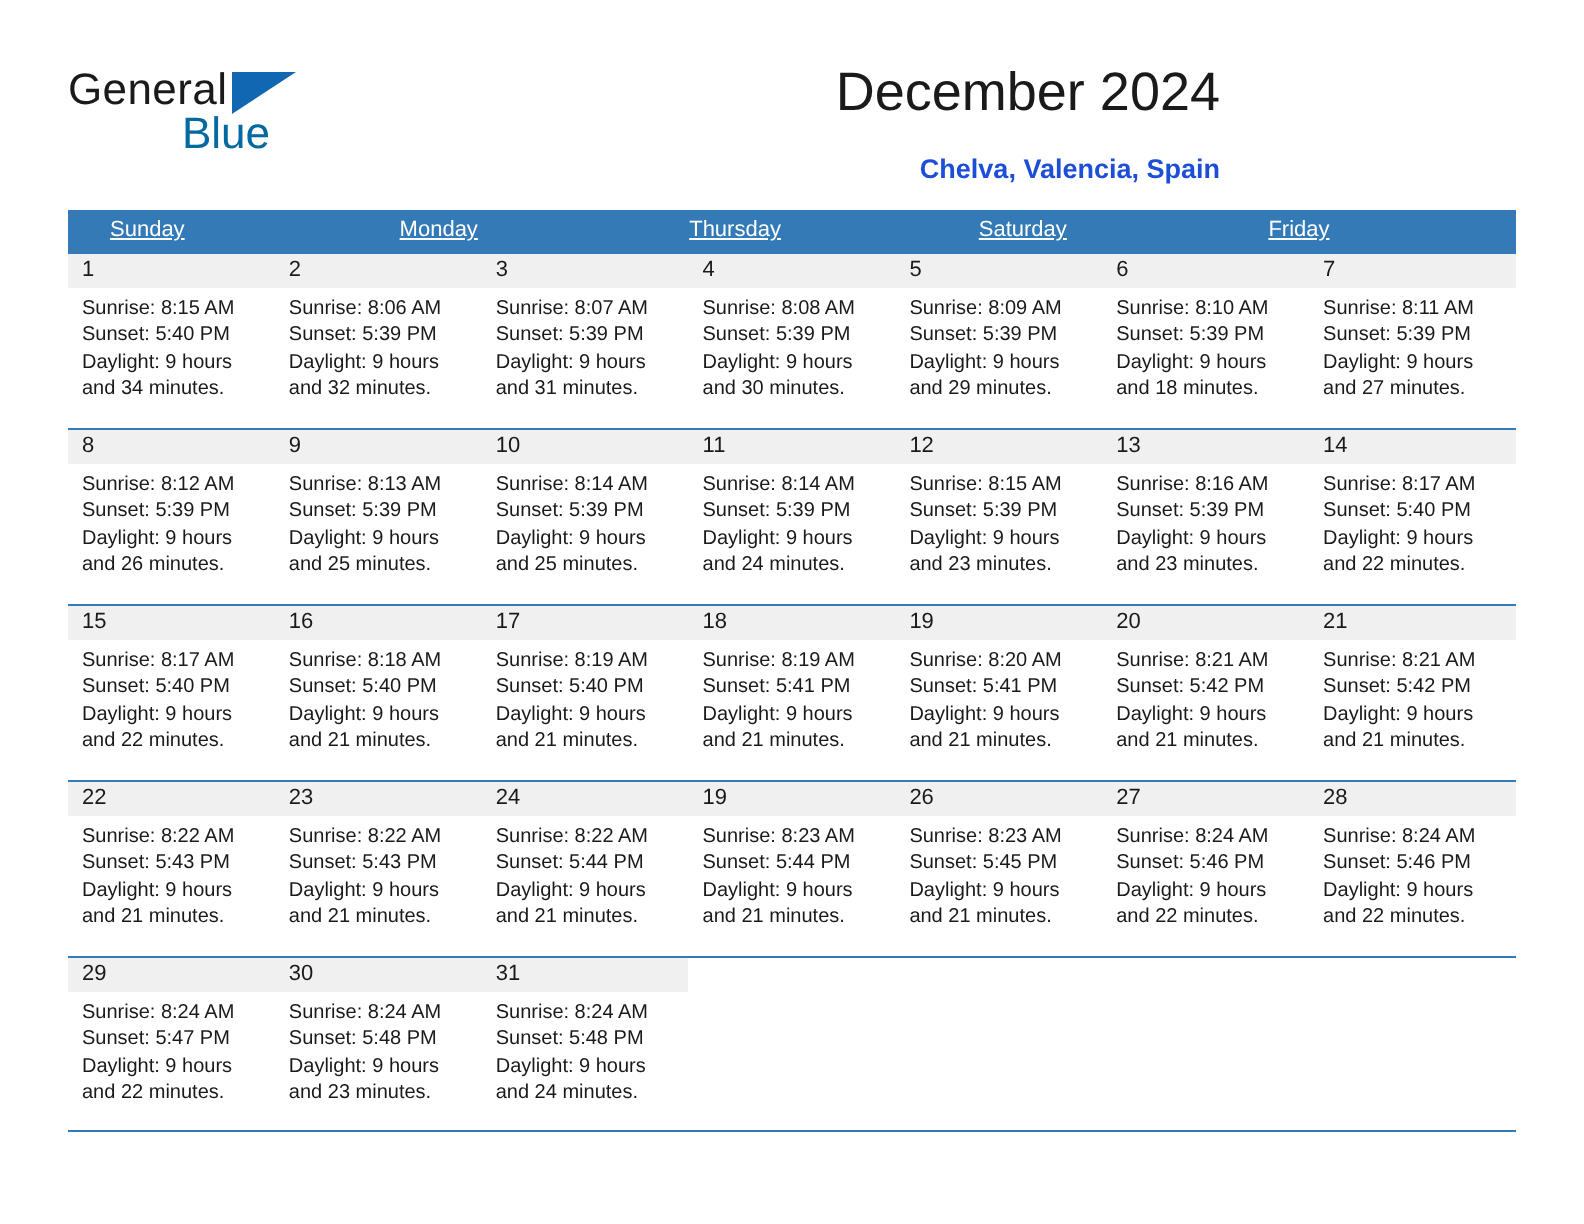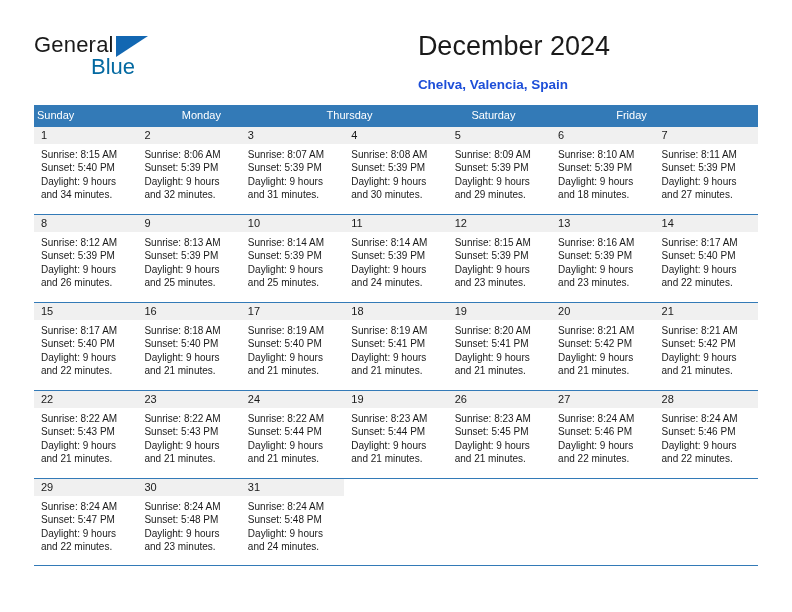--- a/index.html
+++ b/index.html
@@ -62,21 +62,21 @@
     font-size: 22px;
     color: #0369a1;
     font-weight: 400;
     line-height: 24px;
   }
 
   .title-block {
     position: absolute;
     right: 34px;
     top: 29px;
-    text-align: left;
+    text-align: right;
   }
   .cal-title {
     font-size: 27px;
     font-weight: 400;
     color: #1a1a1a;
     line-height: 34px;
     white-space: nowrap;
   }
   .cal-subtitle {
     font-size: 13.5px;
@@ -97,24 +97,25 @@
   .dow-row {
     display: flex;
     background: #337ab7;
     height: 21px;
   }
   .dow-cell {
     flex: 1 1 0;
     color: #ffffff;
     font-size: 11px;
     line-height: 21px;
-    padding-left: 3px;
+    padding-left: 21px;
     box-sizing: border-box;
     white-space: nowrap;
     overflow: hidden;
+    text-decoration: underline;
   }
 
   .week {
     display: flex;
     border-top: 1.5px solid #337ab7;
     height: 88px;
     box-sizing: border-box;
   }
   .week.last {
     border-bottom: 1.5px solid #337ab7;

